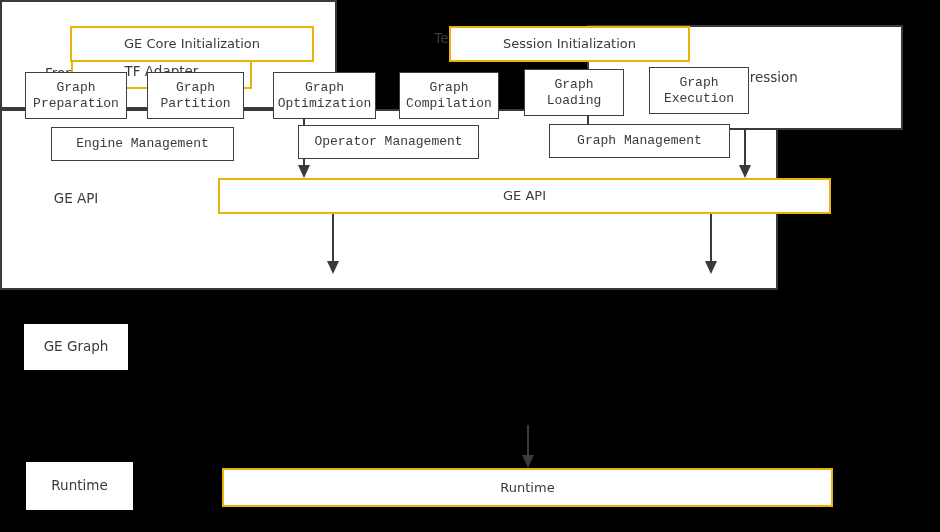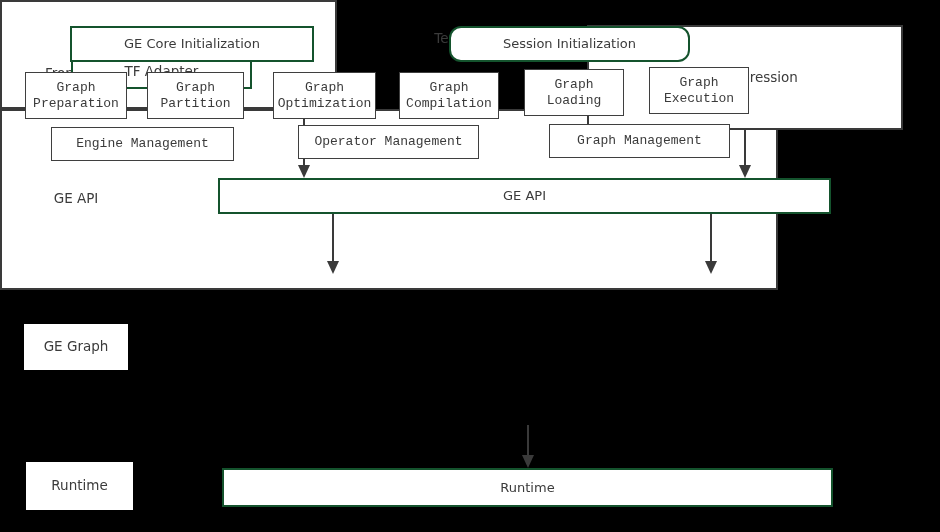--- a/index.html
+++ b/index.html
@@ -28,21 +28,21 @@
     line-height: 1.18;
     white-space: pre-line;
   }
   
   .chip {
     border: none;
     font-size: 13.5px;
   }
   
   .outline {
-    border: 2px solid #14532d;
+    border: 2px solid #eab308;
   }
   .outline-thin {
     border: 1.6px solid #3f3f3f;
     font-family: Liberation Mono, monospace;
   }
   .container-box {
     border: 2px solid #3a3a3a;
     background: #ffffff;
     display: block;
   }
@@ -134,21 +134,21 @@
   <div class="arrow" style="left:703px; top:214px; width:16px; height:60px;">
     <div class="shaft" style="height:47px;"></div>
     <div class="head"></div>
   </div>
 
   <div class="container-box" style="left:141px; top:248px; width:774px; height:177px;">
 
     <div class="box outline fs13" style="left:70px; top:26px; width:244px; height:36px;">
       <span>GE Core Initialization</span>
     </div>
-    <div class="box outline fs13" style="left:449px; top:26px; width:241px; height:36px;border-radius:12px;">
+    <div class="box outline fs13" style="left:449px; top:26px; width:241px; height:36px;">
       <span>Session Initialization</span>
     </div>
 
     <div class="box outline-thin fs13" style="left:25px; top:72px; width:102px; height:47px;">
       <span>Graph
 Preparation</span>
     </div>
     <div class="box outline-thin fs13" style="left:147px; top:72px; width:97px; height:47px;">
       <span>Graph
 Partition</span>

